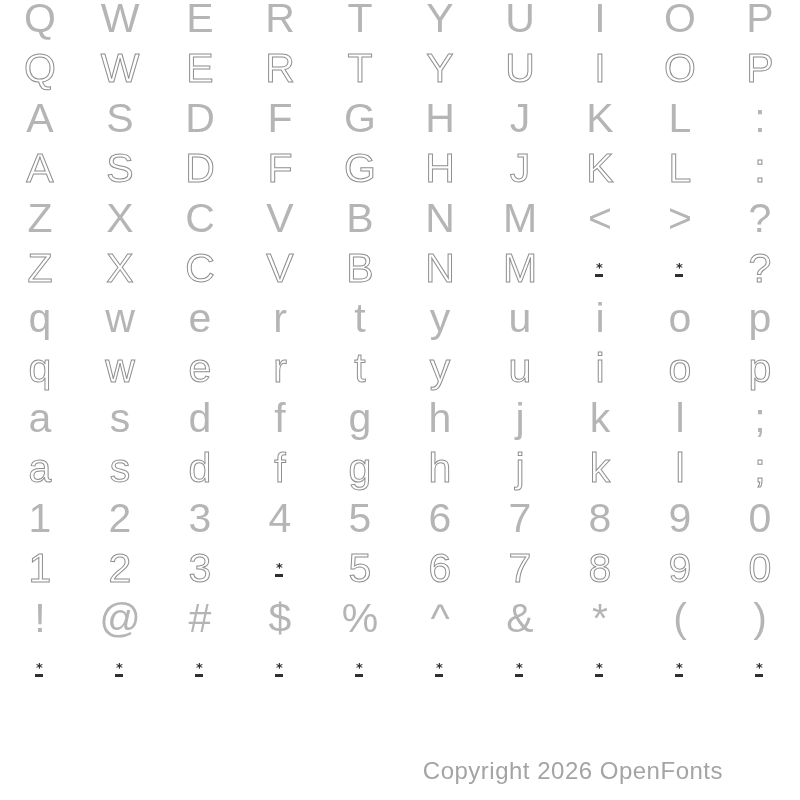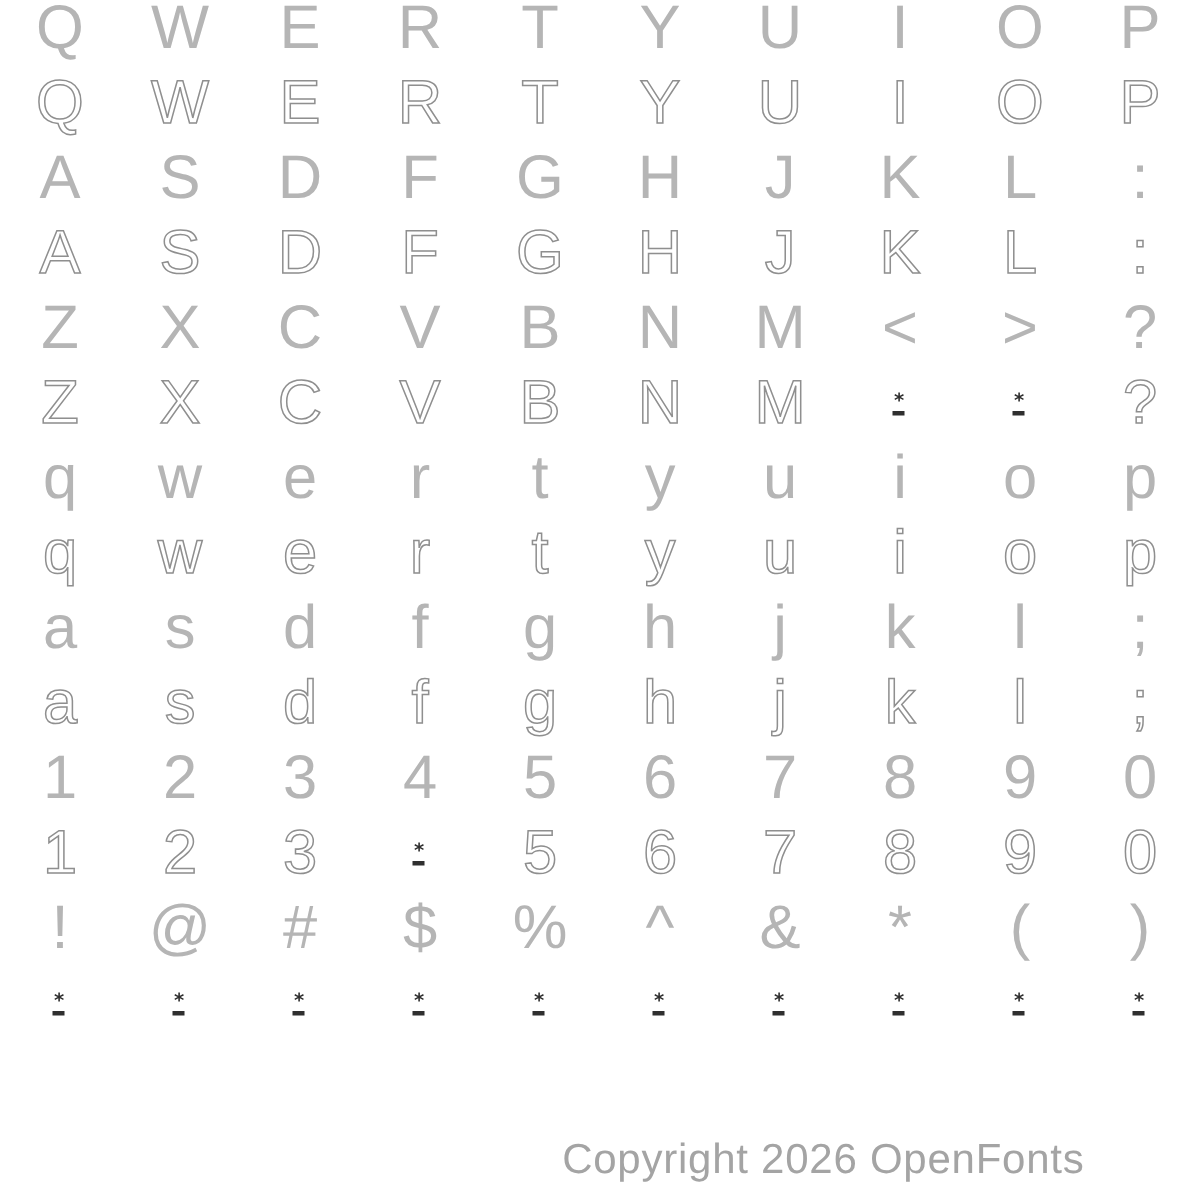--- a/index.html
+++ b/index.html
@@ -73,21 +73,21 @@
     bottom: 0;
     left: 0;
     width: 8px;
     height: 3px;
     background: #2f2f2f;
   }
   .copyright {
     position: absolute;
     top: 757px;
     right: 77px;
-    font-size: 28px;
+    font-size: 24px;
     color: #a4a4a4;
     letter-spacing: 0.5px;
     white-space: nowrap;
     text-align: right;
   }
 </style>
 </head>
 <body>
 
 <div id="glyph-grid">

